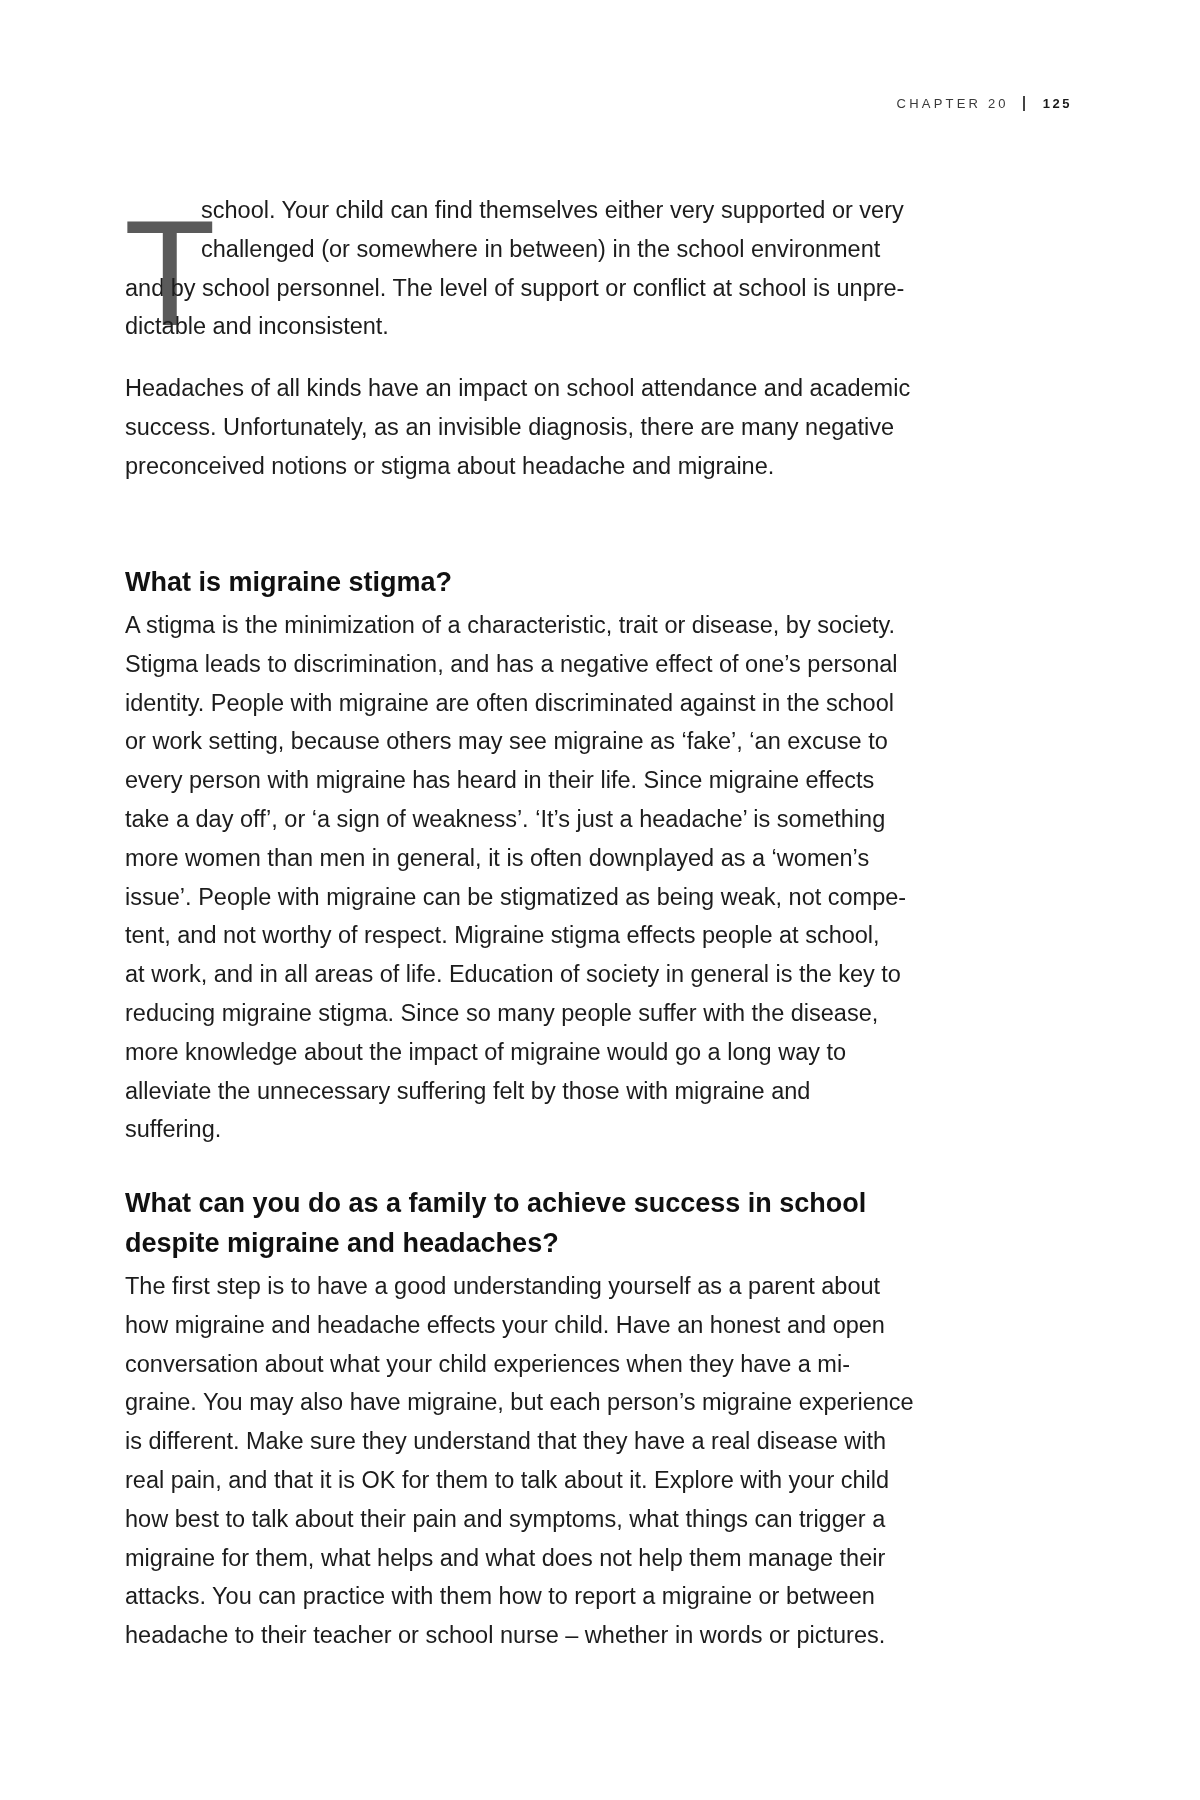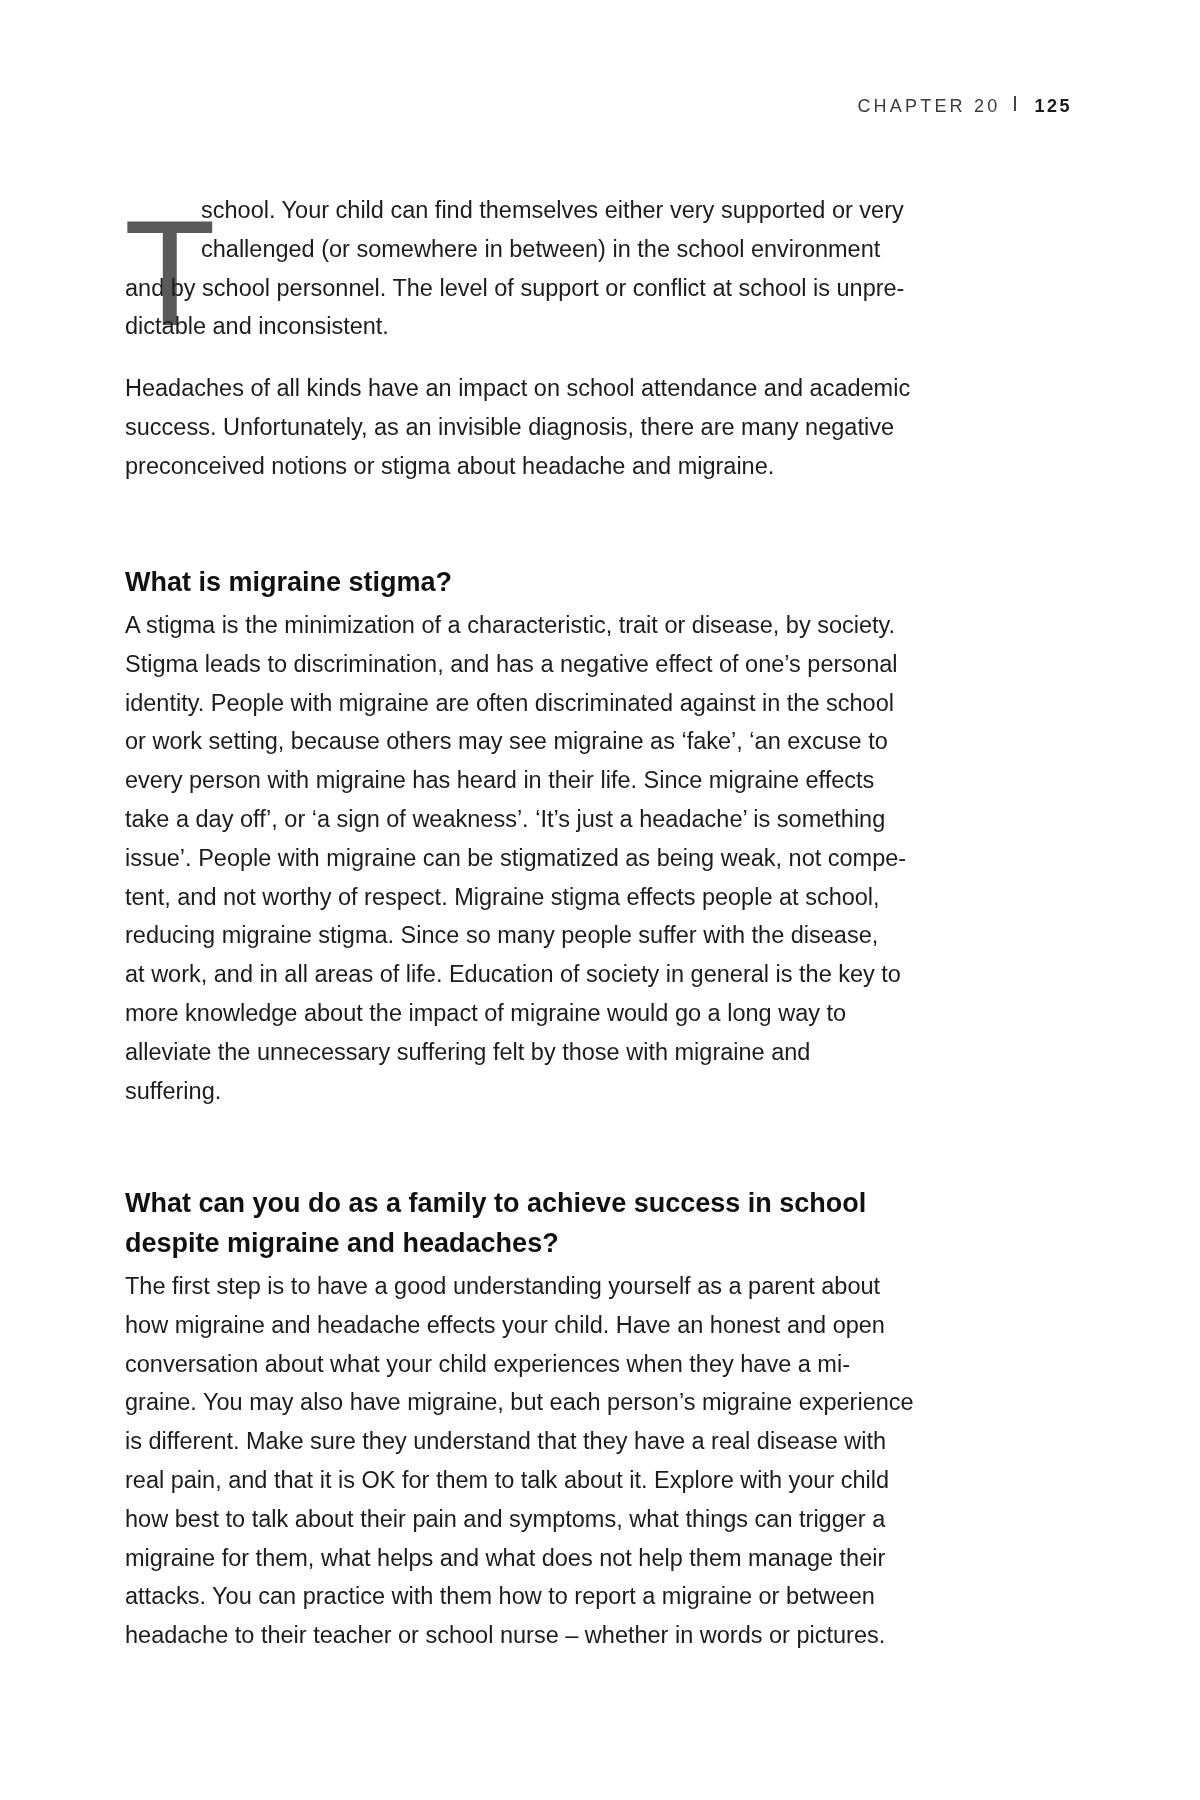--- a/index.html
+++ b/index.html
@@ -1,20 +1,20 @@
 <!DOCTYPE html>
 <html><head>
 <meta charset="utf-8">
 <style>
   html, body { margin: 0; padding: 0; background: #ffffff; }
   body { width: 1200px; height: 1800px; position: relative; overflow: hidden; }
   .page { position: absolute; left: 0; top: 0; width: 1200px; height: 1800px; background: #ffffff; }
   .running-head {
     position: absolute; top: 96px; right: 128px;
-    font-family: "Liberation Sans", sans-serif; font-size: 18px; color: #3a3a3a;
+    font-family: "Liberation Sans", sans-serif; font-size: 13px; color: #3a3a3a;
     letter-spacing: 3.2px; white-space: nowrap; display: flex; align-items: flex-start;
   }
   .running-head .sep { display: inline-block; width: 2px; height: 15px; background: #444; margin: 0 18px 0 14px; }
   .running-head .pageno { font-weight: bold; color: #1a1a1a; letter-spacing: 2.5px; }
   .body-text {
     position: absolute; left: 125px; width: 960px;
     font-family: "Liberation Sans", sans-serif; font-size: 23.5px; color: #1c1c1c;
   }
   .line { height: 38.8px; line-height: 38.8px; white-space: nowrap; }
   .para { margin-bottom: 23px; }
@@ -58,24 +58,25 @@
 
   <div class="body-text" style="top:562px;">
     <div class="heading"><span style="display: inline-block; transform-origin: left center;">What is migraine stigma?</span></div>
     <div style="height:4px"></div>
     <div class="line"><span style="display: inline-block; transform-origin: left center;">A stigma is the minimization of a characteristic, trait or disease, by society.</span></div>
     <div class="line"><span style="display: inline-block; transform-origin: left center;">Stigma leads to discrimination, and has a negative effect of one’s personal</span></div>
     <div class="line"><span style="display: inline-block; transform-origin: left center;">identity. People with migraine are often discriminated against in the school</span></div>
     <div class="line"><span style="display: inline-block; transform-origin: left center;">or work setting, because others may see migraine as ‘fake’, ‘an excuse to</span></div>
     <div class="line"><span style="display: inline-block; transform-origin: left center;">every person with migraine has heard in their life. Since migraine effects</span></div>
     <div class="line"><span style="display: inline-block; transform-origin: left center;">take a day off’, or ‘a sign of weakness’. ‘It’s just a headache’ is something</span></div>
+    <div class="line"><span style="display: inline-block; transform-origin: left center;">more women than men in general, it is often downplayed as a ‘women’s</span></div>
     <div class="line"><span style="display: inline-block; transform-origin: left center;">issue’. People with migraine can be stigmatized as being weak, not compe-</span></div>
     <div class="line"><span style="display: inline-block; transform-origin: left center;">tent, and not worthy of respect. Migraine stigma effects people at school,</span></div>
+    <div class="line"><span style="display: inline-block; transform-origin: left center;">at work, and in all areas of life. Education of society in general is the key to</span></div>
     <div class="line"><span style="display: inline-block; transform-origin: left center;">reducing migraine stigma. Since so many people suffer with the disease,</span></div>
-    <div class="line"><span style="display: inline-block; transform-origin: left center;">at work, and in all areas of life. Education of society in general is the key to</span></div>
     <div class="line"><span style="display: inline-block; transform-origin: left center;">more knowledge about the impact of migraine would go a long way to</span></div>
     <div class="line"><span style="display: inline-block; transform-origin: left center;">alleviate the unnecessary suffering felt by those with migraine and</span></div>
     <div class="line"><span style="display: inline-block; transform-origin: left center;">suffering.</span></div>
   </div>
 
   <div class="body-text" style="top:1183px;">
     <div class="heading"><span style="display: inline-block; transform-origin: left center;">What can you do as a family to achieve success in school</span></div>
     <div class="heading"><span style="display: inline-block; transform-origin: left center;">despite migraine and headaches?</span></div>
     <div style="height:4px"></div>
     <div class="line"><span style="display: inline-block; transform-origin: left center;">The first step is to have a good understanding yourself as a parent about</span></div>

